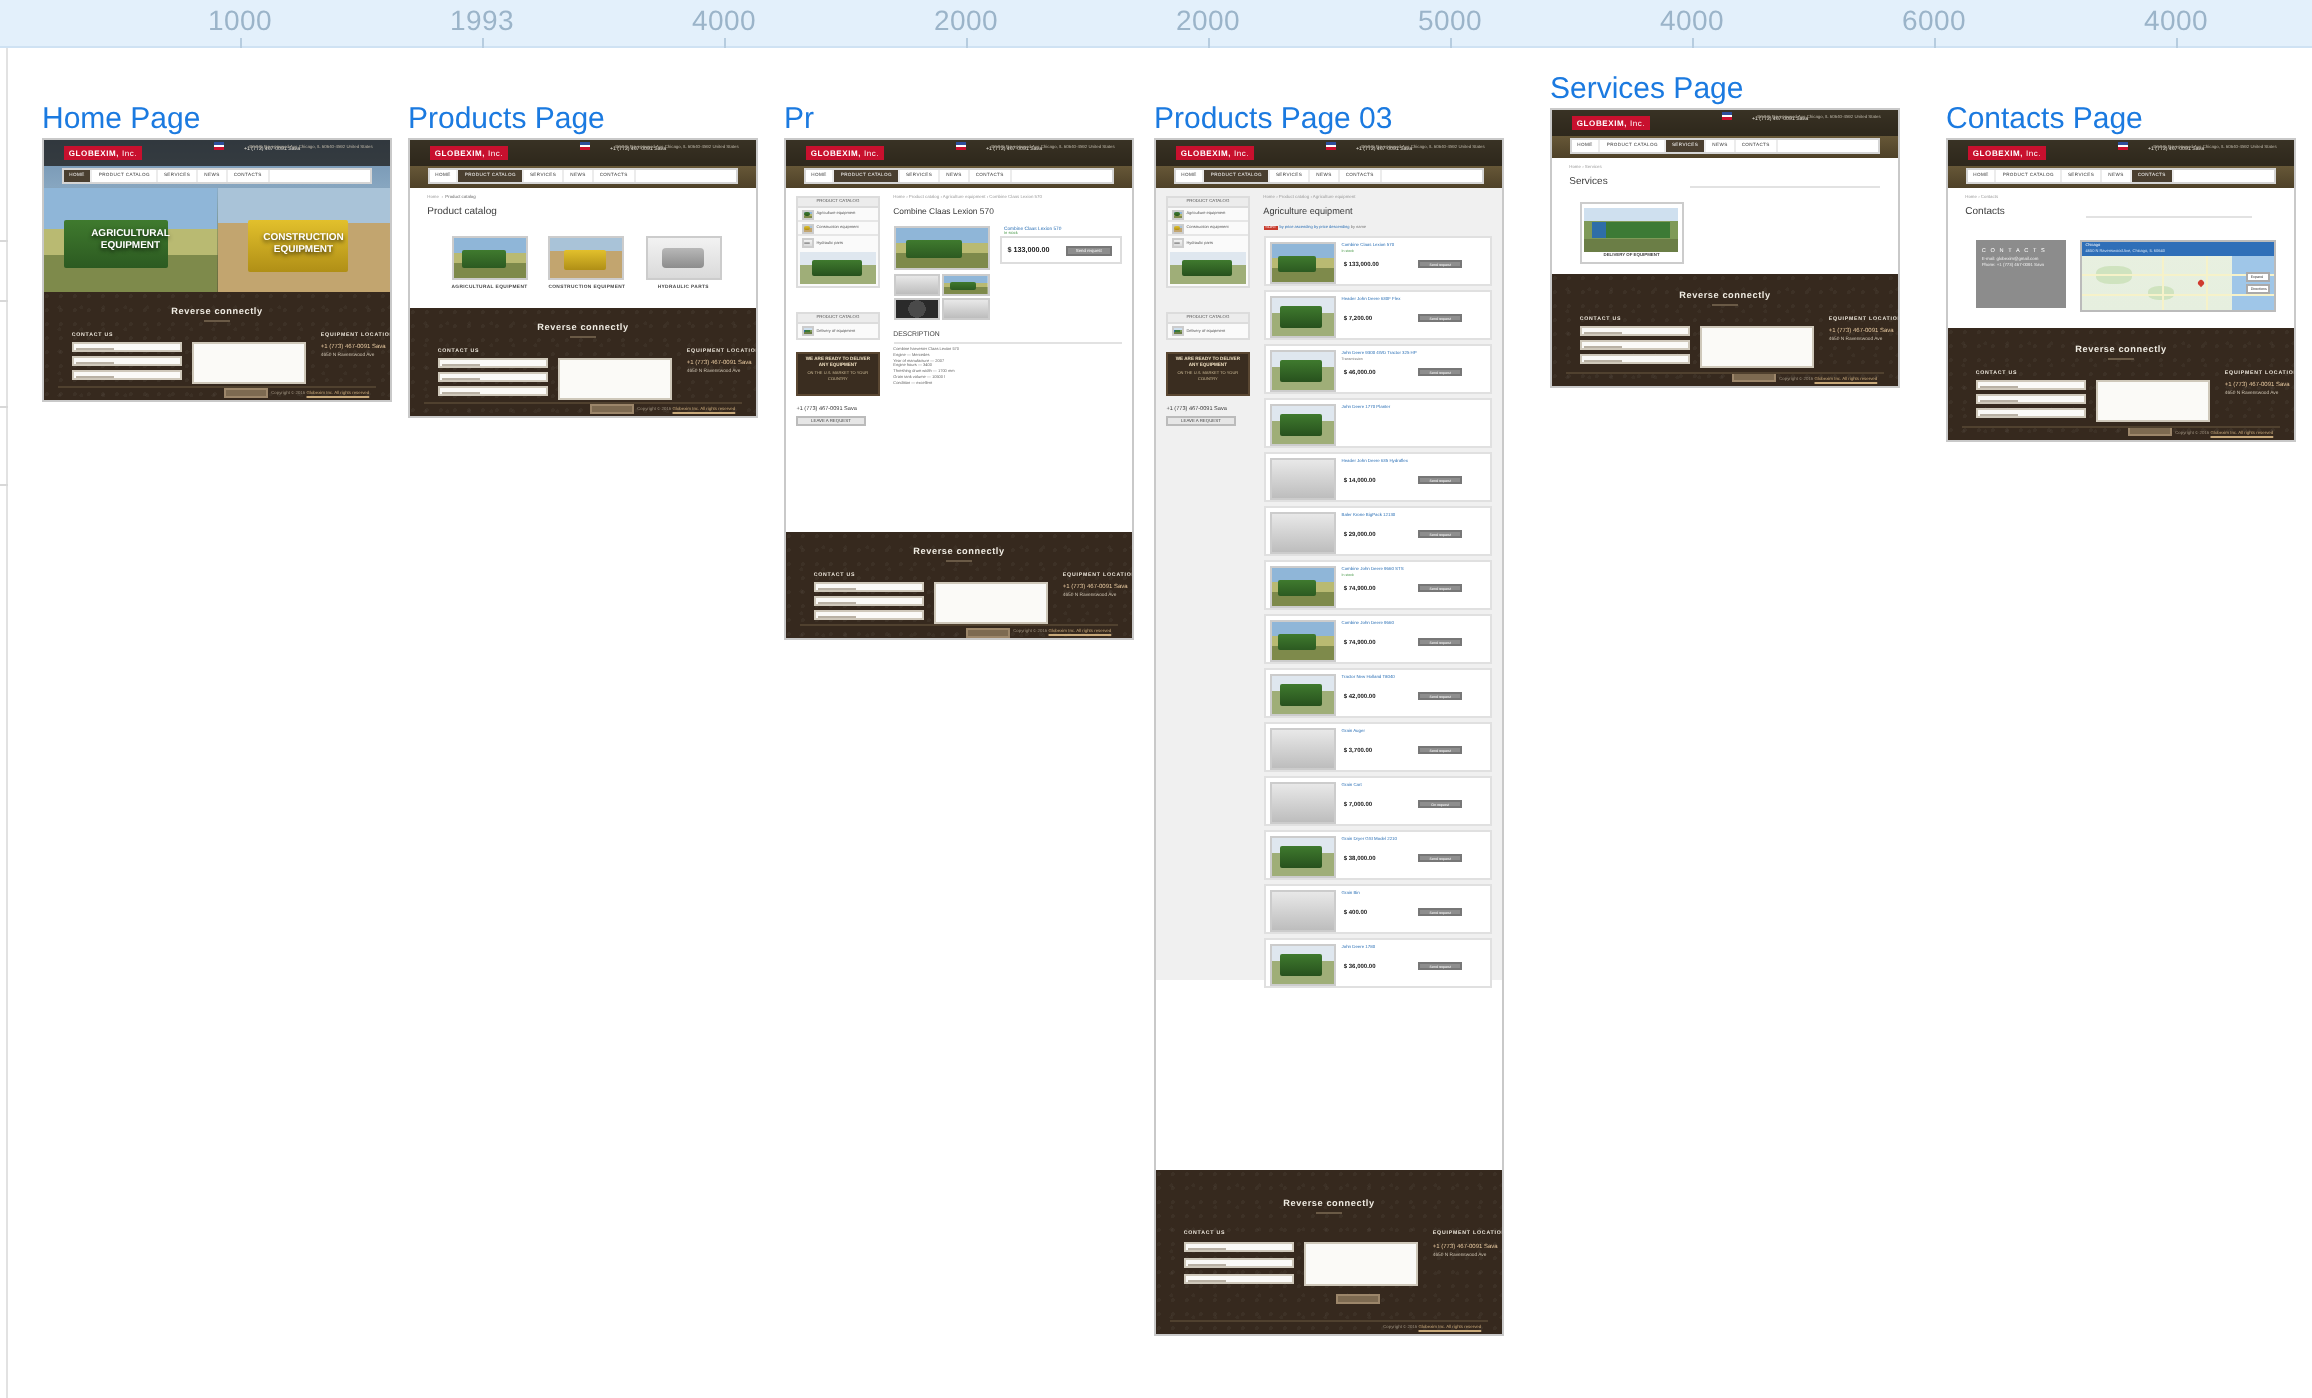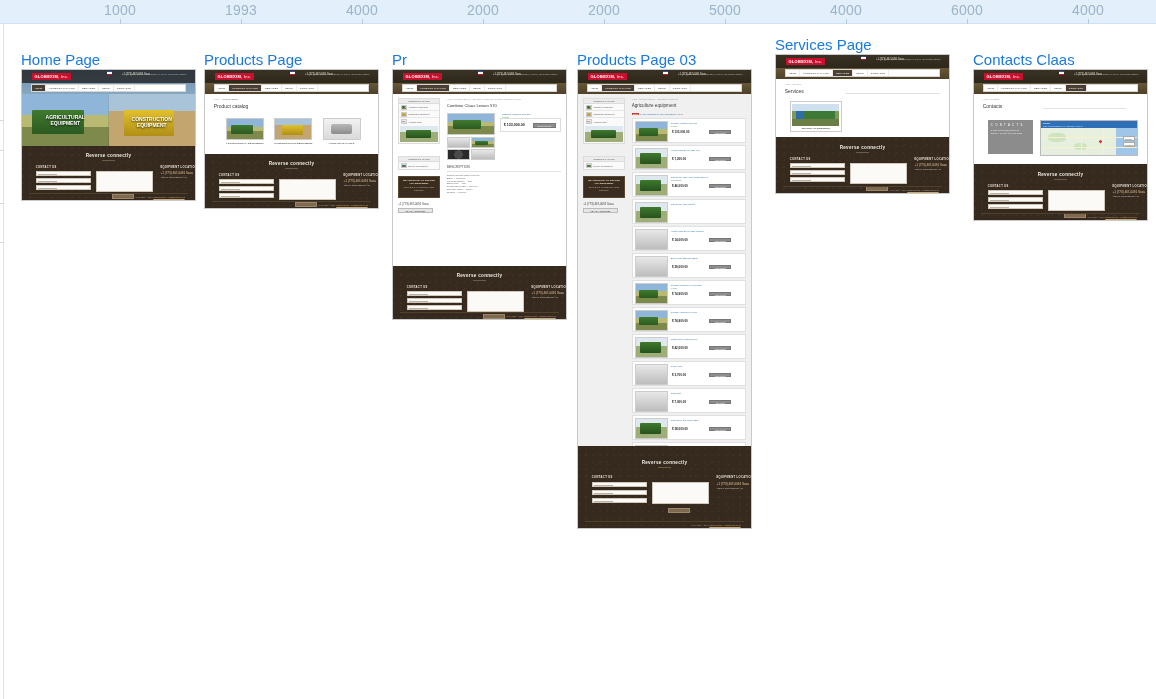--- a/index.html
+++ b/index.html
@@ -634,21 +634,21 @@
           <div class="f-rule" style="bottom:6px"></div>
           <div class="f-bottom">
             <span>Copyright © 2016</span>
             <a href="#">Globexim Inc. All rights reserved</a>
           </div>
         </div>
       </div>
     </div>
   </div>
 
-  <div class="artboard" style="left:573px;top:45px;width:175px;height:460px">
+  <div class="artboard" style="left:573px;top:45px;width:175px;height:599px">
     <div class="artboard-title">Products Page 03</div>
     <div class="artboard-body">
       <div class="site">
 
         <div class="hero-bg dirt" style="height:24px"></div>
 
         <div class="topbar">
           <div class="logo">
             <span>GLOBEXIM,</span>
             <span class="inc">Inc.</span>
@@ -892,21 +892,21 @@
           <div class="f-bottom">
             <span>Copyright © 2016</span>
             <a href="#">Globexim Inc. All rights reserved</a>
           </div>
         </div>
       </div>
     </div>
   </div>
 
   <div class="artboard" style="left:969px;top:45px;width:175px;height:152px">
-    <div class="artboard-title">Contacts Claas</div>
+    <div class="artboard-title">Contacts Page</div>
     <div class="artboard-body">
       <div class="site">
 
         <div class="hero-bg dirt" style="height:24px"></div>
 
         <div class="topbar">
           <div class="logo">
             <span>GLOBEXIM,</span>
             <span class="inc">Inc.</span>
           </div>

